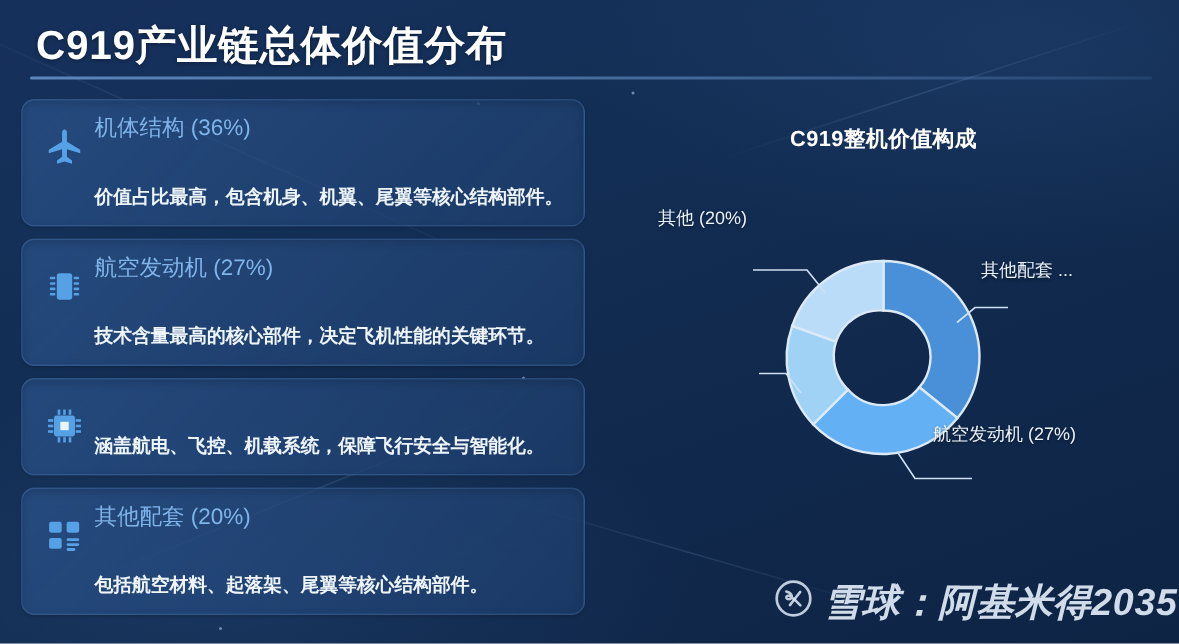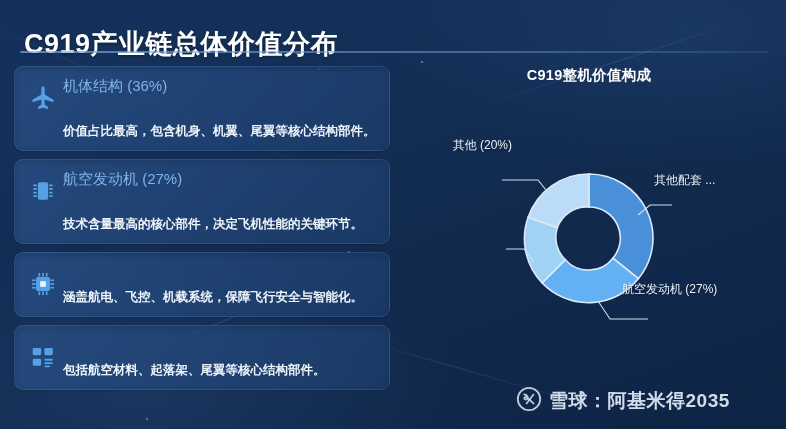--- a/index.html
+++ b/index.html
@@ -39,21 +39,21 @@
     border-radius: 50%;
     background: rgba(180,212,245,0.55);
     pointer-events: none;
   }
 
   
   .header {
     position: absolute;
     top: 0; left: 0;
     width: 786px;
-    padding: 28px 24px 0 24px;
+    padding: 14px 24px 0 24px;
     box-sizing: border-box;
   }
   .page-title {
     font-size: 27px;
     font-weight: bold;
     color: #ffffff;
     letter-spacing: 0.5px;
     line-height: 32px;
     text-shadow: 0 1px 3px rgba(0,0,0,0.35);
   }
@@ -120,20 +120,21 @@
     top: 66px;
     left: 400px;
     width: 378px;
     height: 300px;
   }
   .chart-title {
     text-align: center;
     font-size: 14.5px;
     font-weight: bold;
     color: #ffffff;
+    margin-top: 17px;
     letter-spacing: 0.3px;
   }
   .donut-wrap {
     position: absolute;
     top: 44px;
     left: 0;
     width: 378px;
     height: 252px;
   }
   .donut-svg {
@@ -144,38 +145,39 @@
     position: absolute;
     font-size: 12px;
     color: #eaf2fb;
     white-space: nowrap;
     line-height: 14px;
     text-shadow: 0 1px 2px rgba(0,0,0,0.4);
   }
   .lbl-fuselage { left: 254px; top: 63px;  text-align: left; }
   .lbl-engine   { left: 222px; top: 172px; text-align: left; }
   .lbl-avionics { left: 8px;   top: 98px;  text-align: right; width: 104px; }
-  .lbl-other    { left: 16px;  top: 28px;  text-align: right; width: 96px; }
+  .lbl-other    { left: 2px;  top: 28px;  text-align: right; width: 96px; }
 
   
   .watermark {
     position: absolute;
     left: 516px;
     top: 386px;
     display: flex;
     align-items: center;
     gap: 7px;
   }
   .wm-logo { flex: 0 0 auto; }
   .wm-text {
-    font-size: 19px;
+    font-size: 25px;
     font-weight: bold;
     color: rgba(226,236,248,0.92);
     letter-spacing: 0.5px;
     line-height: 22px;
+    font-style: italic;
   }
 </style>
 </head>
 <body>
 
 <div id="infographic">
 
   <div class="streak s1"></div>
   <div class="streak s2"></div>
   <div class="streak s3"></div>
@@ -253,20 +255,21 @@
         <svg width="28" height="28" viewBox="0 0 24 24" fill="#56a0e6">
           <rect x="3.2" y="4.2" width="7.2" height="6.2" rx="1.2"></rect>
           <rect x="13.2" y="4.2" width="7.2" height="6.2" rx="1.2"></rect>
           <rect x="3.2" y="13.4" width="7.2" height="6.2" rx="1.2"></rect>
           <rect x="13.2" y="13.6" width="7.2" height="1.6" rx="0.8"></rect>
           <rect x="13.2" y="16.4" width="7.2" height="1.6" rx="0.8"></rect>
           <rect x="13.2" y="19.2" width="5.0" height="1.6" rx="0.8"></rect>
         </svg>
       </div>
       <div class="card-body">
+        <div class="card-title">其他配套 (20%)</div>
         <div class="card-desc">包括航空材料、起落架、尾翼等核心结构部件。</div>
       </div>
     </div>
 
   </div>
 
   <div class="chart-panel">
     <div class="chart-title">C919整机价值构成</div>
 
     <div class="donut-wrap">

